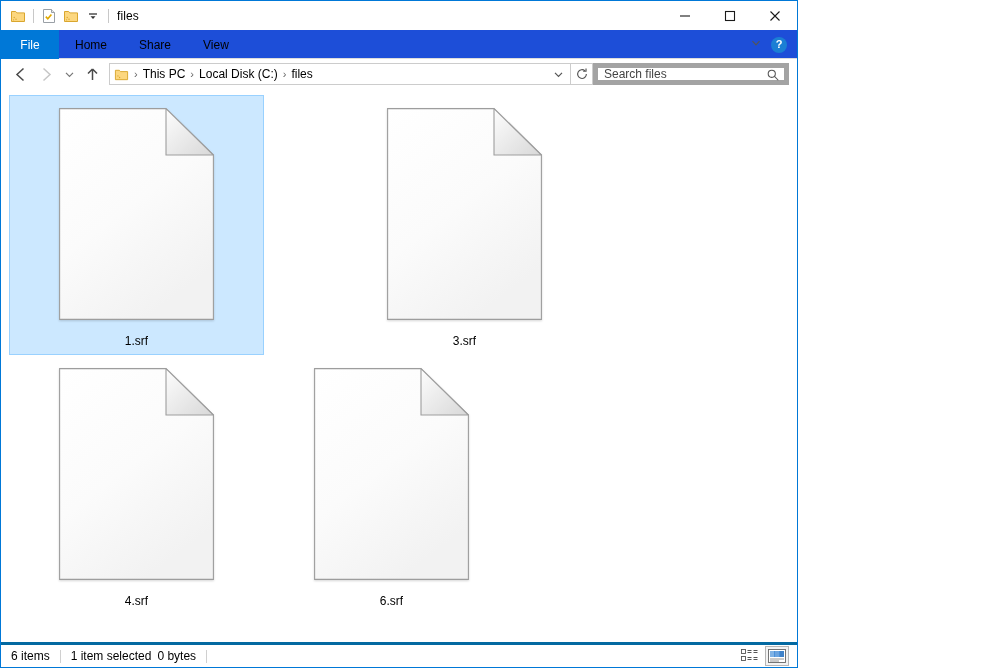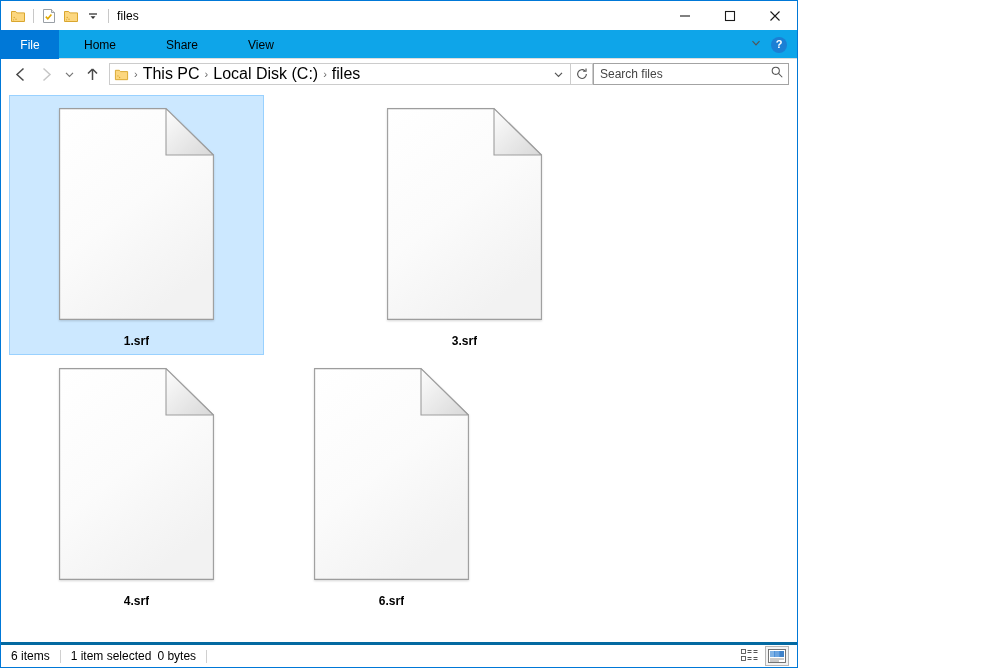--- a/index.html
+++ b/index.html
@@ -64,27 +64,27 @@
   }
 
   
   #ribbon {
     height: 29px;
     min-height: 29px;
     display: flex;
     align-items: stretch;
     border-bottom: 1px solid #dcdcdc;
     position: relative;
-    background: #0ea5e9;
+    background: #1d4ed8;
   }
   .tab {
     display: flex;
     align-items: center;
     justify-content: center;
-    padding: 0 25px;
+    padding: 0 16px;
     font-size: 12px;
     color: #000000;
     height: 29px;
   }
   .tab.file {
     background: #0078d7;
     color: #ffffff;
     min-width: 58px;
     padding: 0;
   }
@@ -131,21 +131,21 @@
     height: 22px;
     border: 1px solid #ccc;
     background: #ffffff;
     display: flex;
     align-items: center;
     padding: 0 2px 0 4px;
     margin-left: 4px;
     min-width: 0;
   }
   .crumb {
-    font-size: 16px;
+    font-size: 12px;
     color: #000;
     padding: 0 3px;
     white-space: nowrap;
   }
   .crumb-sep {
     color: #666;
     font-size: 11px;
     padding: 0 2px;
     user-select: none;
   }
@@ -158,24 +158,23 @@
   #refresh-btn {
     width: 22px; height: 22px;
     display: flex; align-items: center; justify-content: center;
     border: 1px solid #ccc;
     border-left: none;
     background: #fff;
   }
   #searchbox {
     width: 196px;
     height: 22px;
-    border: 1px solid #a3a3a3;
-    background: #ffffff;
-    display: flex;
-    align-items: center;
+    border: 5px solid #a3a3a3;
+    background: #ffffff;
+    display: flex;
     padding: 0 4px 0 6px;
   }
   #search-input {
     flex: 1;
     border: none;
     outline: none;
     font-size: 12px;
     font-family: "Liberation Sans", sans-serif;
     color: #000;
     background: transparent;
@@ -199,21 +198,20 @@
   .file-item {
     width: 255px;
     height: 260px;
     display: flex;
     flex-direction: column;
     align-items: center;
     justify-content: flex-start;
     padding-top: 12px;
     border: 1px solid transparent;
     margin-right: 73px;
-    font-weight: bold;
   }
   .file-item:nth-child(3n) { margin-right: 0; }
   .file-item.selected {
     background: #cce8ff;
     border: 1px solid #99d1ff;
   }
 
   
   .page-icon {
     position: relative;

